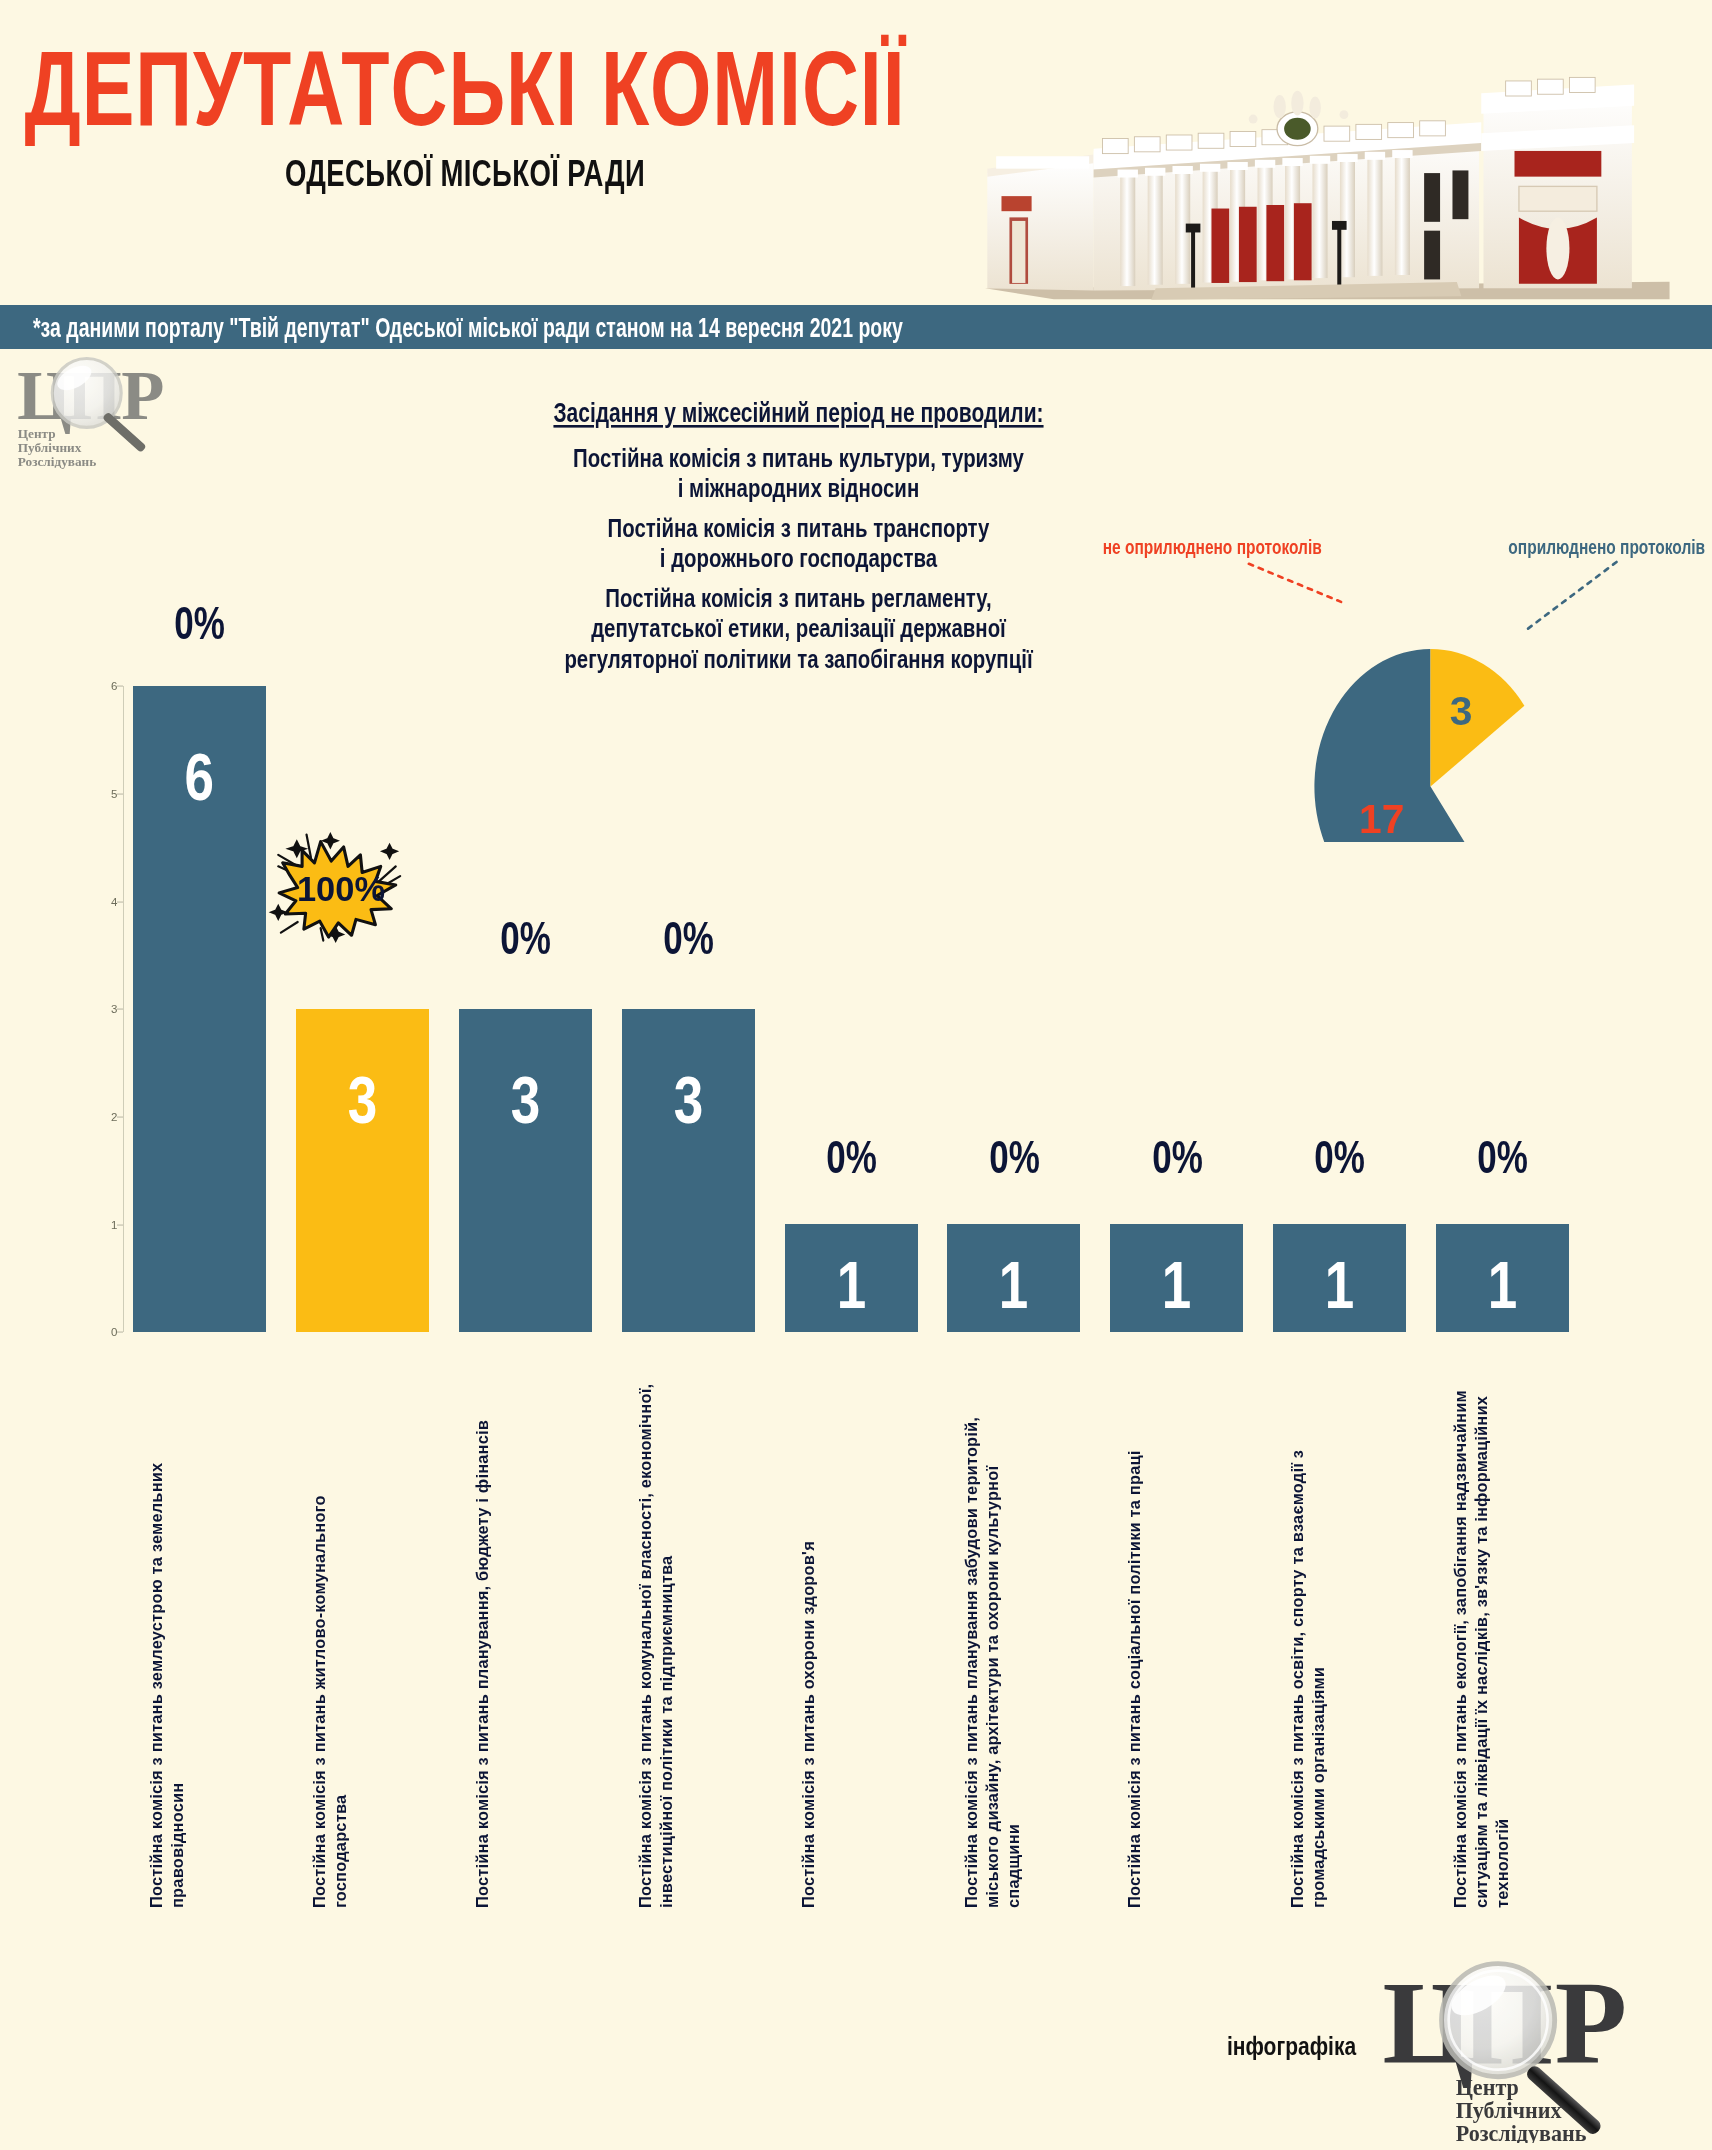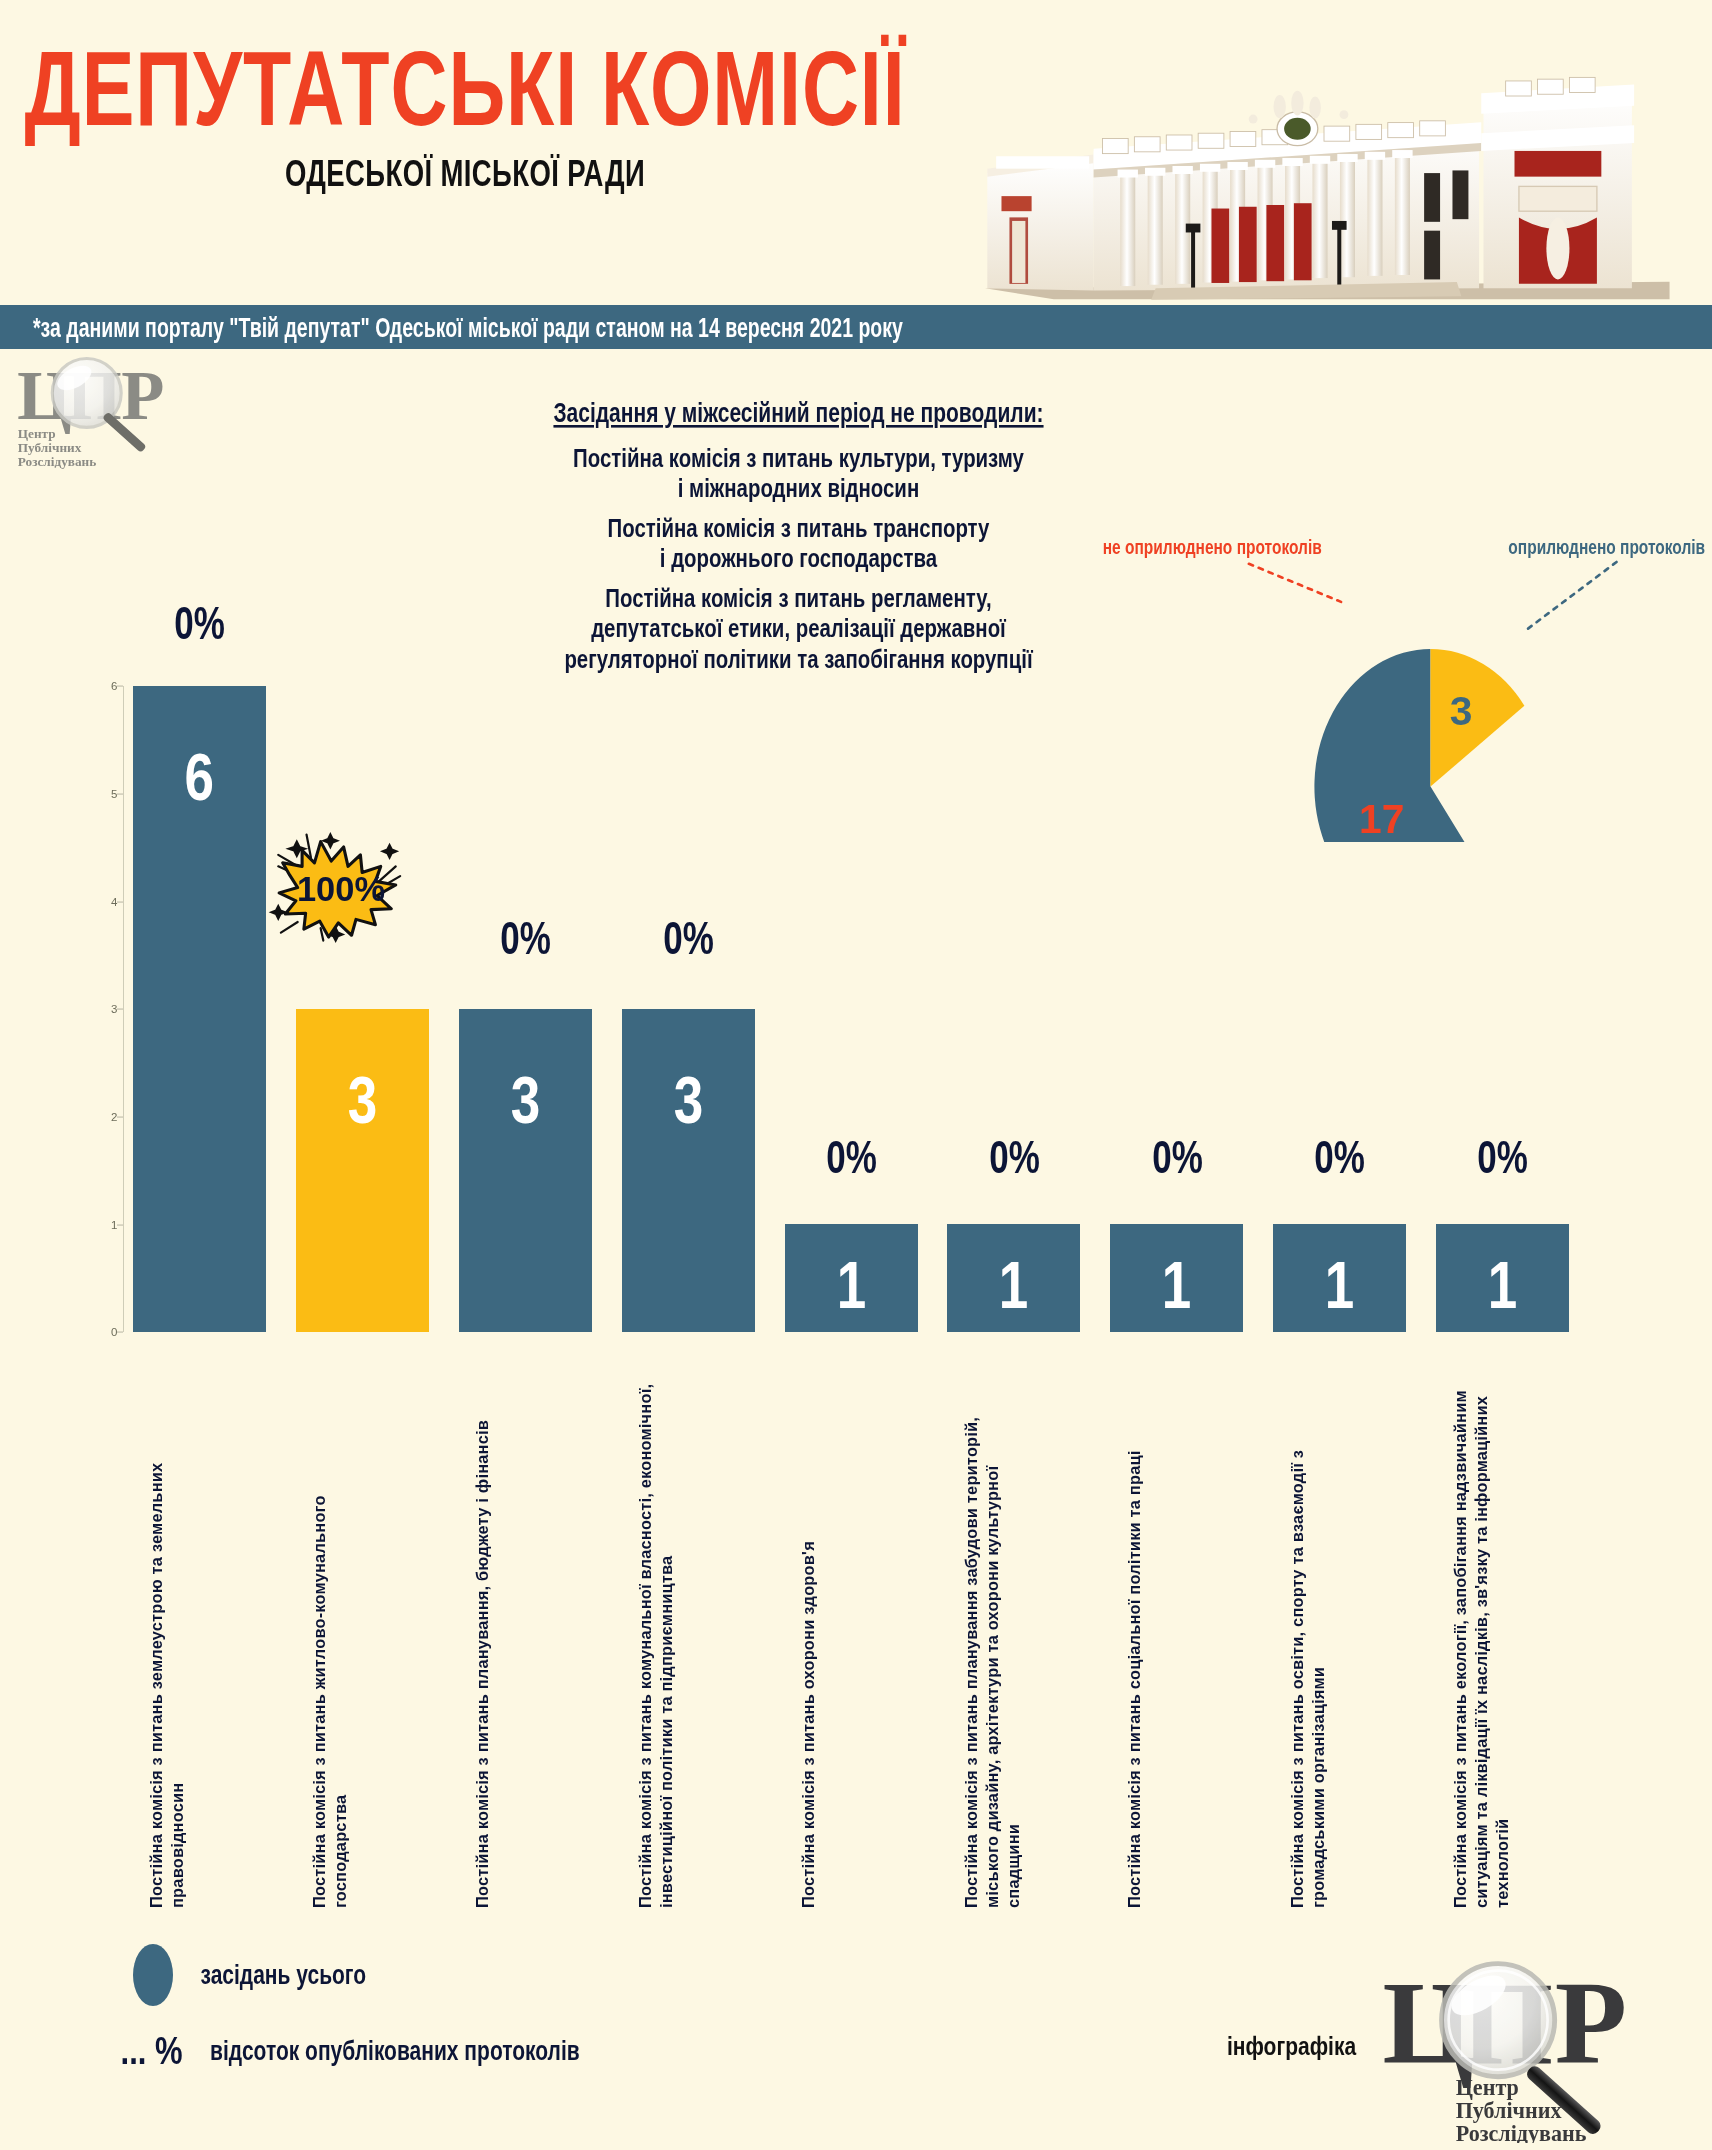--- a/index.html
+++ b/index.html
@@ -408,30 +408,20 @@
     <div class="xlab" style="left:309px;width:133px;height:527px">Постійна комісія з питань житлово-комунального господарства</div>
     <div class="xlab" style="left:472px;width:133px;height:527px">Постійна комісія з питань планування, бюджету і фінансів</div>
     <div class="xlab" style="left:635px;width:133px;height:527px">Постійна комісія з питань комунальної власності, економічної, інвестиційної політики та підприємництва</div>
     <div class="xlab" style="left:798px;width:133px;height:527px">Постійна комісія з питань охорони здоров'я</div>
     <div class="xlab" style="left:961px;width:133px;height:527px">Постійна комісія з питань планування забудови територій, міського дизайну, архітектури та охорони культурної спадщини</div>
     <div class="xlab" style="left:1124px;width:133px;height:527px">Постійна комісія з питань соціальної політики та праці</div>
     <div class="xlab" style="left:1287px;width:133px;height:527px">Постійна комісія з питань освіти, спорту та взаємодії з громадськими організаціями</div>
     <div class="xlab" style="left:1450px;width:133px;height:527px">Постійна комісія з питань екології, запобігання надзвичайним ситуаціям та ліквідації їх наслідків, зв'язку та інформаційних технологій</div>
   </div>
 
-  <div id="legend">
-    <div class="lg-row" style="left:0;top:0">
-      <div class="lg-dot"></div>
-      <div class="lg-text">засідань усього</div>
-    </div>
-    <div class="lg-row" style="left:-12.4px;top:89px">
-      <div class="lg-pct">... %</div>
-      <div class="lg-text">відсоток опублікованих протоколів</div>
-    </div>
-  </div>
 
   <div id="infografika">інфографіка</div>
 
   <svg id="logo-br" viewBox="0 0 700 430">
     <defs>
       <radialGradient id="lensB" cx="0.35" cy="0.28" r="0.85">
         <stop offset="0" stop-color="#ffffff"></stop>
           <stop offset="0.55" stop-color="#f4f4f2"></stop>
           <stop offset="1" stop-color="#cfcfc9"></stop>
       </radialGradient>

